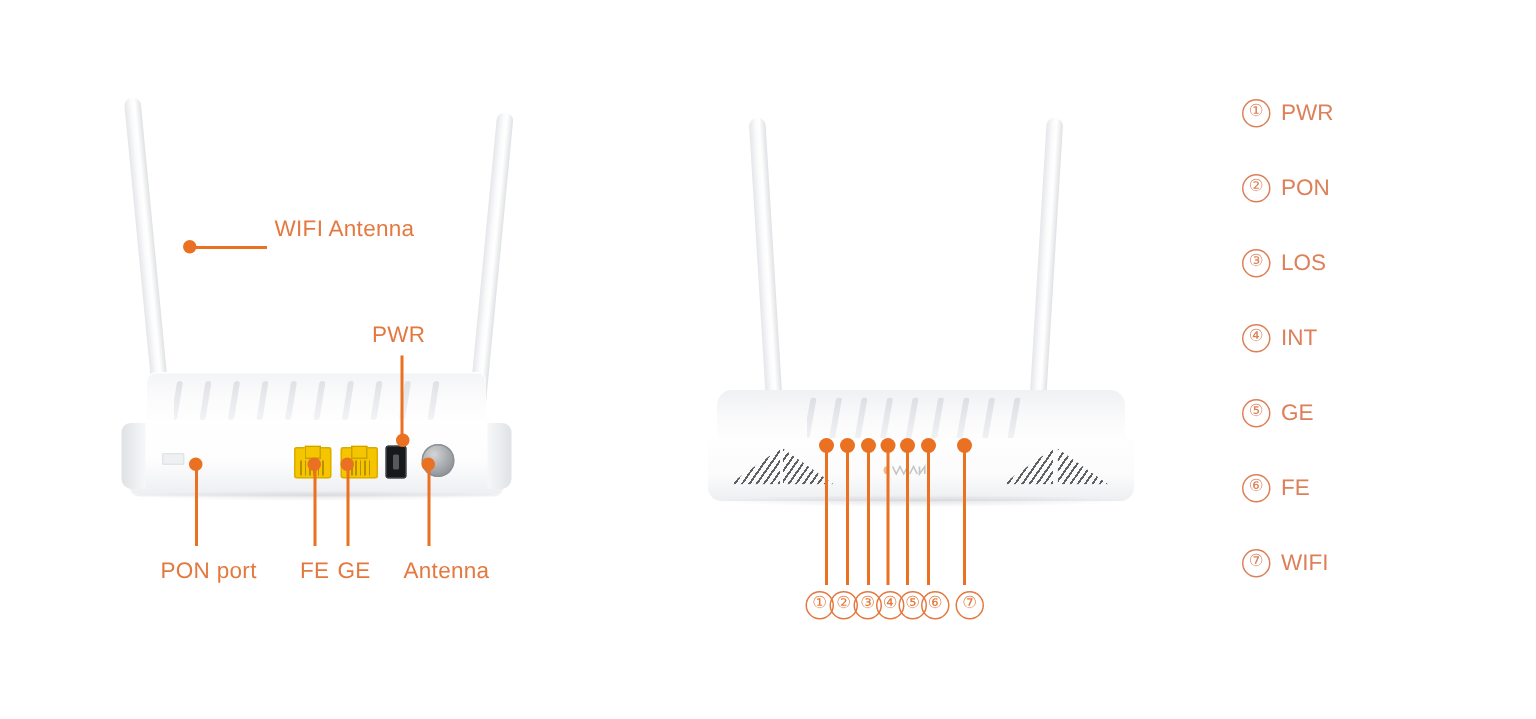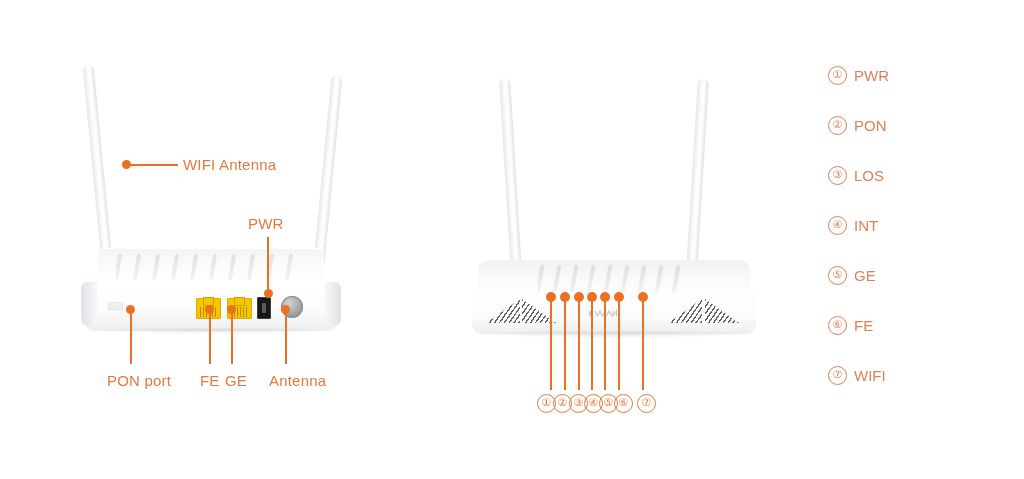--- a/index.html
+++ b/index.html
@@ -188,21 +188,21 @@
           <div class="pins"></div>
         </div>
       <div id="pwr-jack"></div>
       <div id="switch-btn"></div>
     </div>
     <div id="left-shadow"></div>
   </div>
 
   <div class="dot" style="left:122px;top:160px;width:9px;height:9px;"></div>
   <div class="leader" style="left:130px;top:163.5px;width:48px;height:2px;"></div>
-  <div class="label" style="left:183px;top:156px;">WIFI Antenna</div>
+  <div class="label" style="left:183px;top:144px;">WIFI Antenna</div>
 
   <div class="label" style="left:248px;top:215px;">PWR</div>
   <div class="leader" style="left:267px;top:237px;width:2px;height:56px;"></div>
   <div class="dot" style="left:263.5px;top:289px;width:9px;height:9px;"></div>
 
   <div class="dot" style="left:126px;top:305px;width:9px;height:9px;"></div>
   <div class="leader" style="left:129.5px;top:312px;width:2px;height:52px;"></div>
   <div class="label" style="left:107px;top:372px;text-align:right;">PON port</div>
 
   <div class="dot" style="left:205px;top:305px;width:9px;height:9px;"></div>

